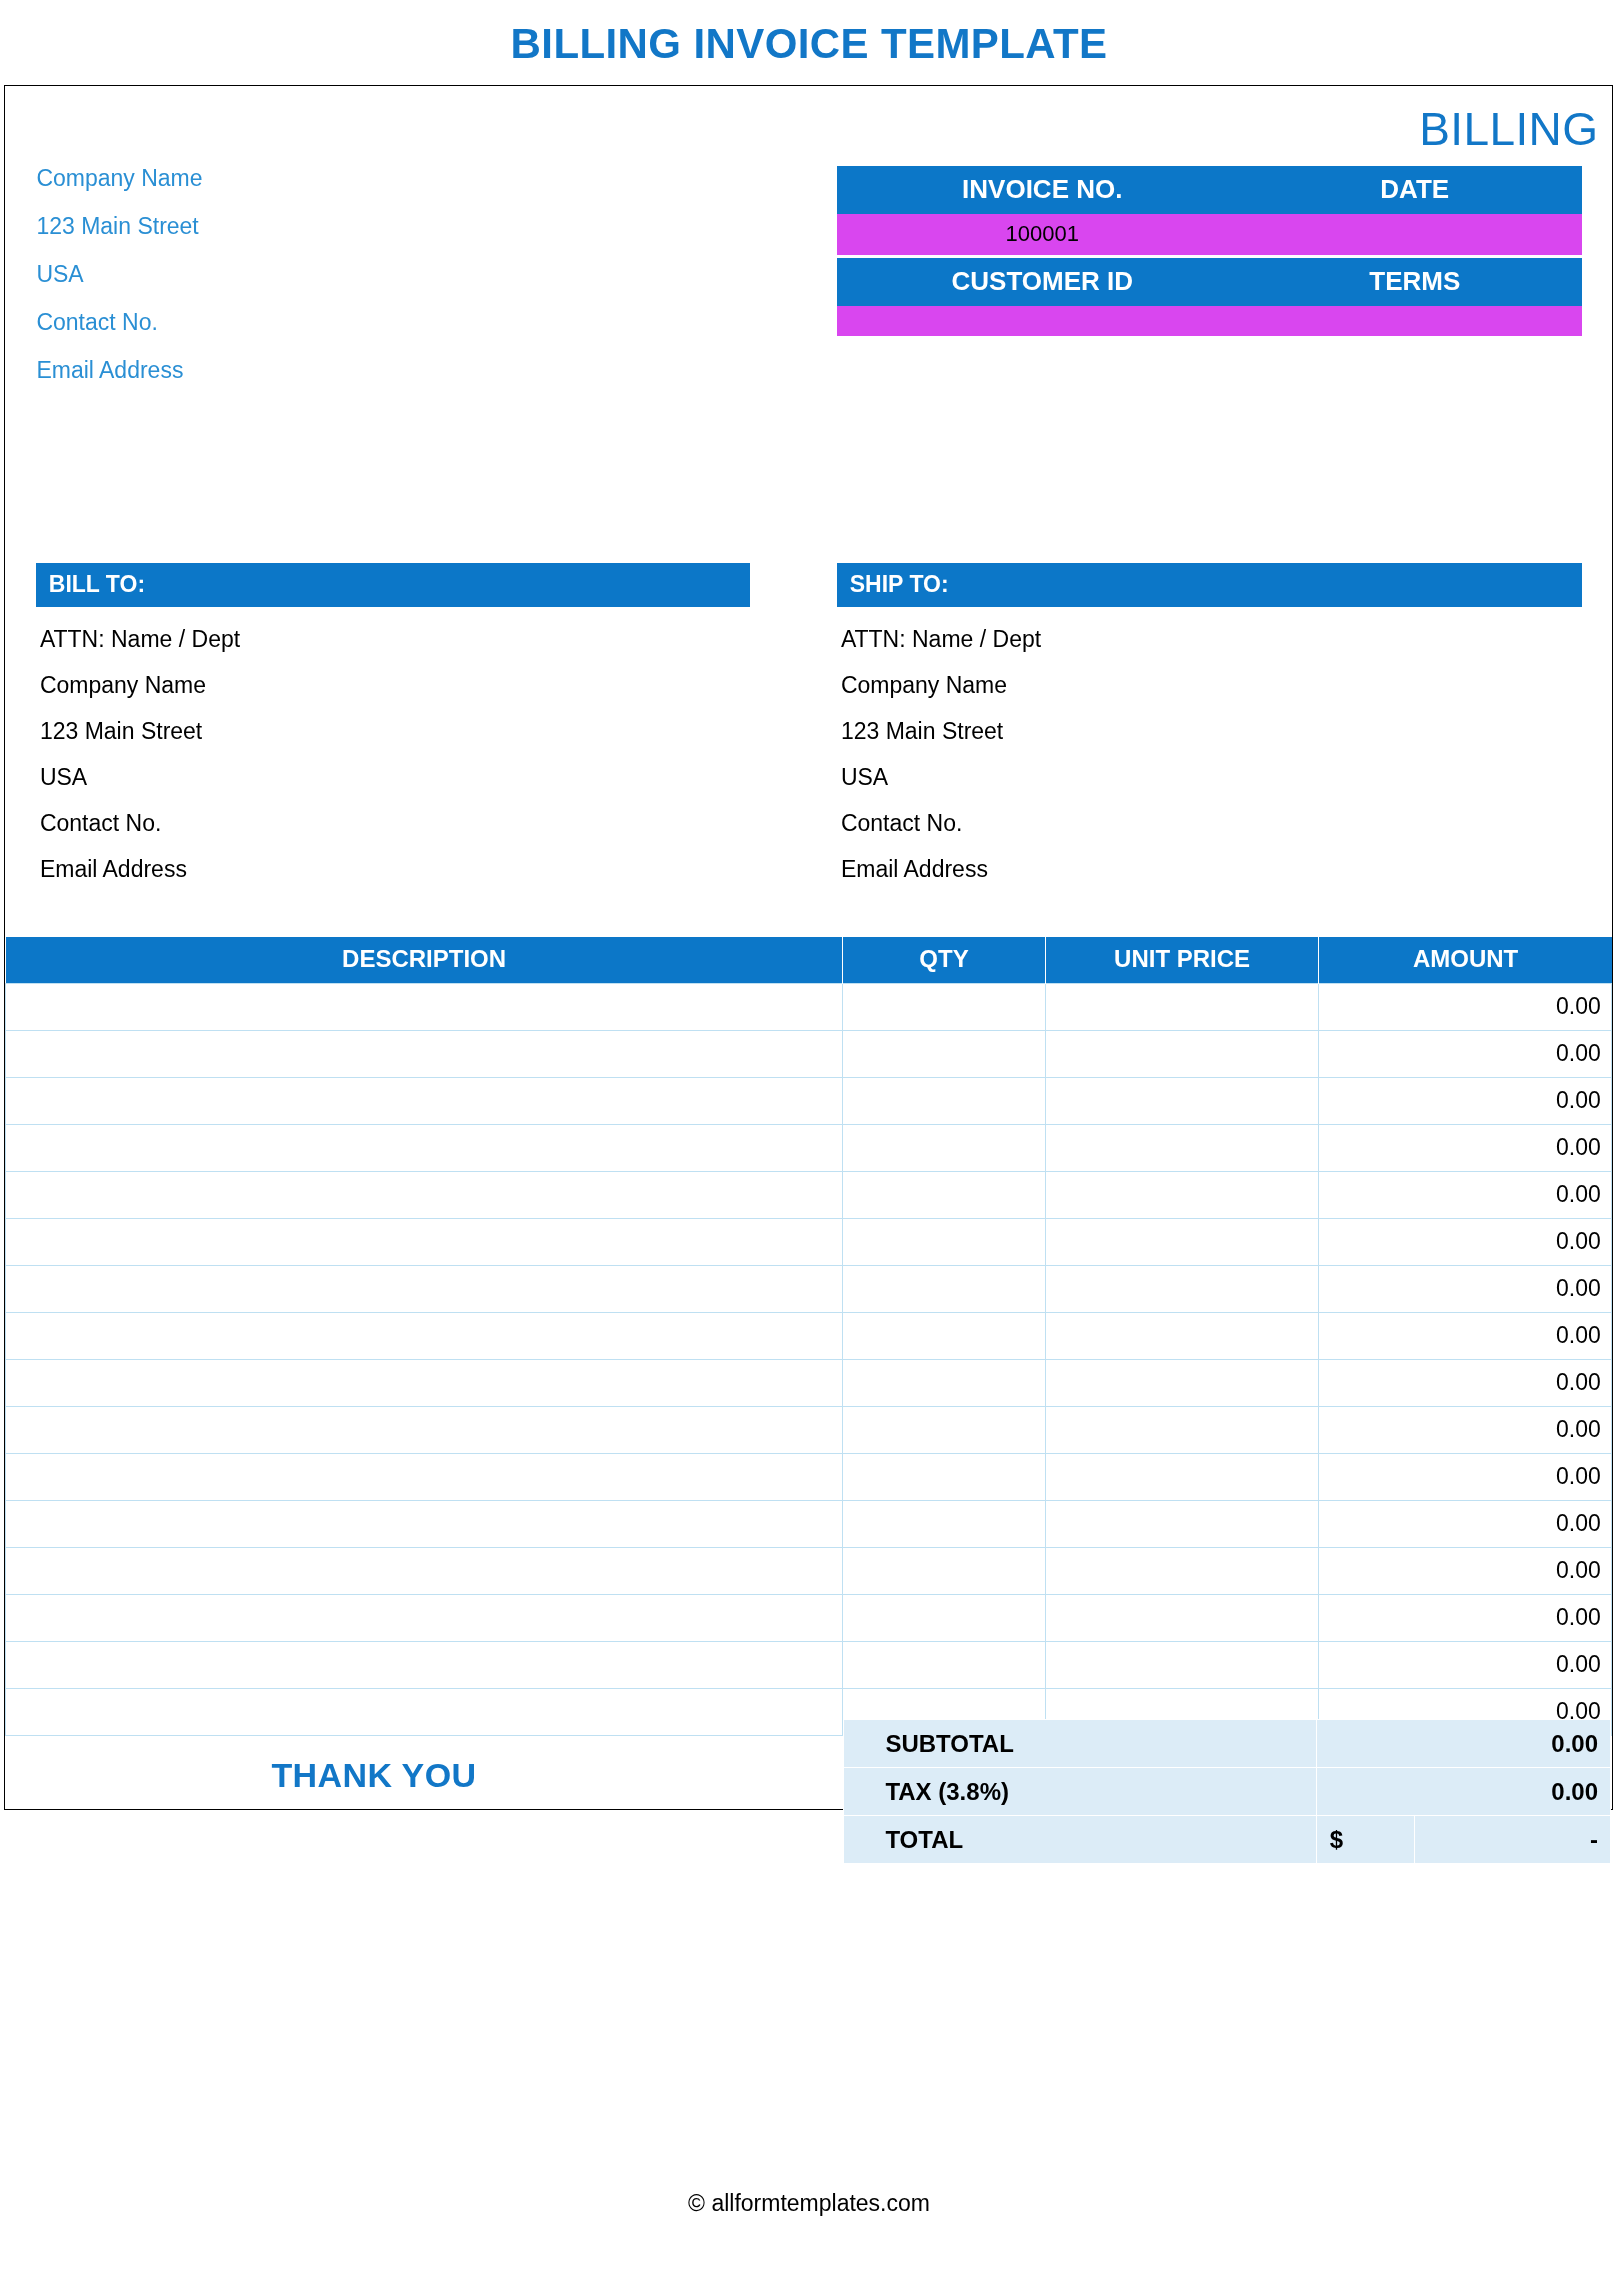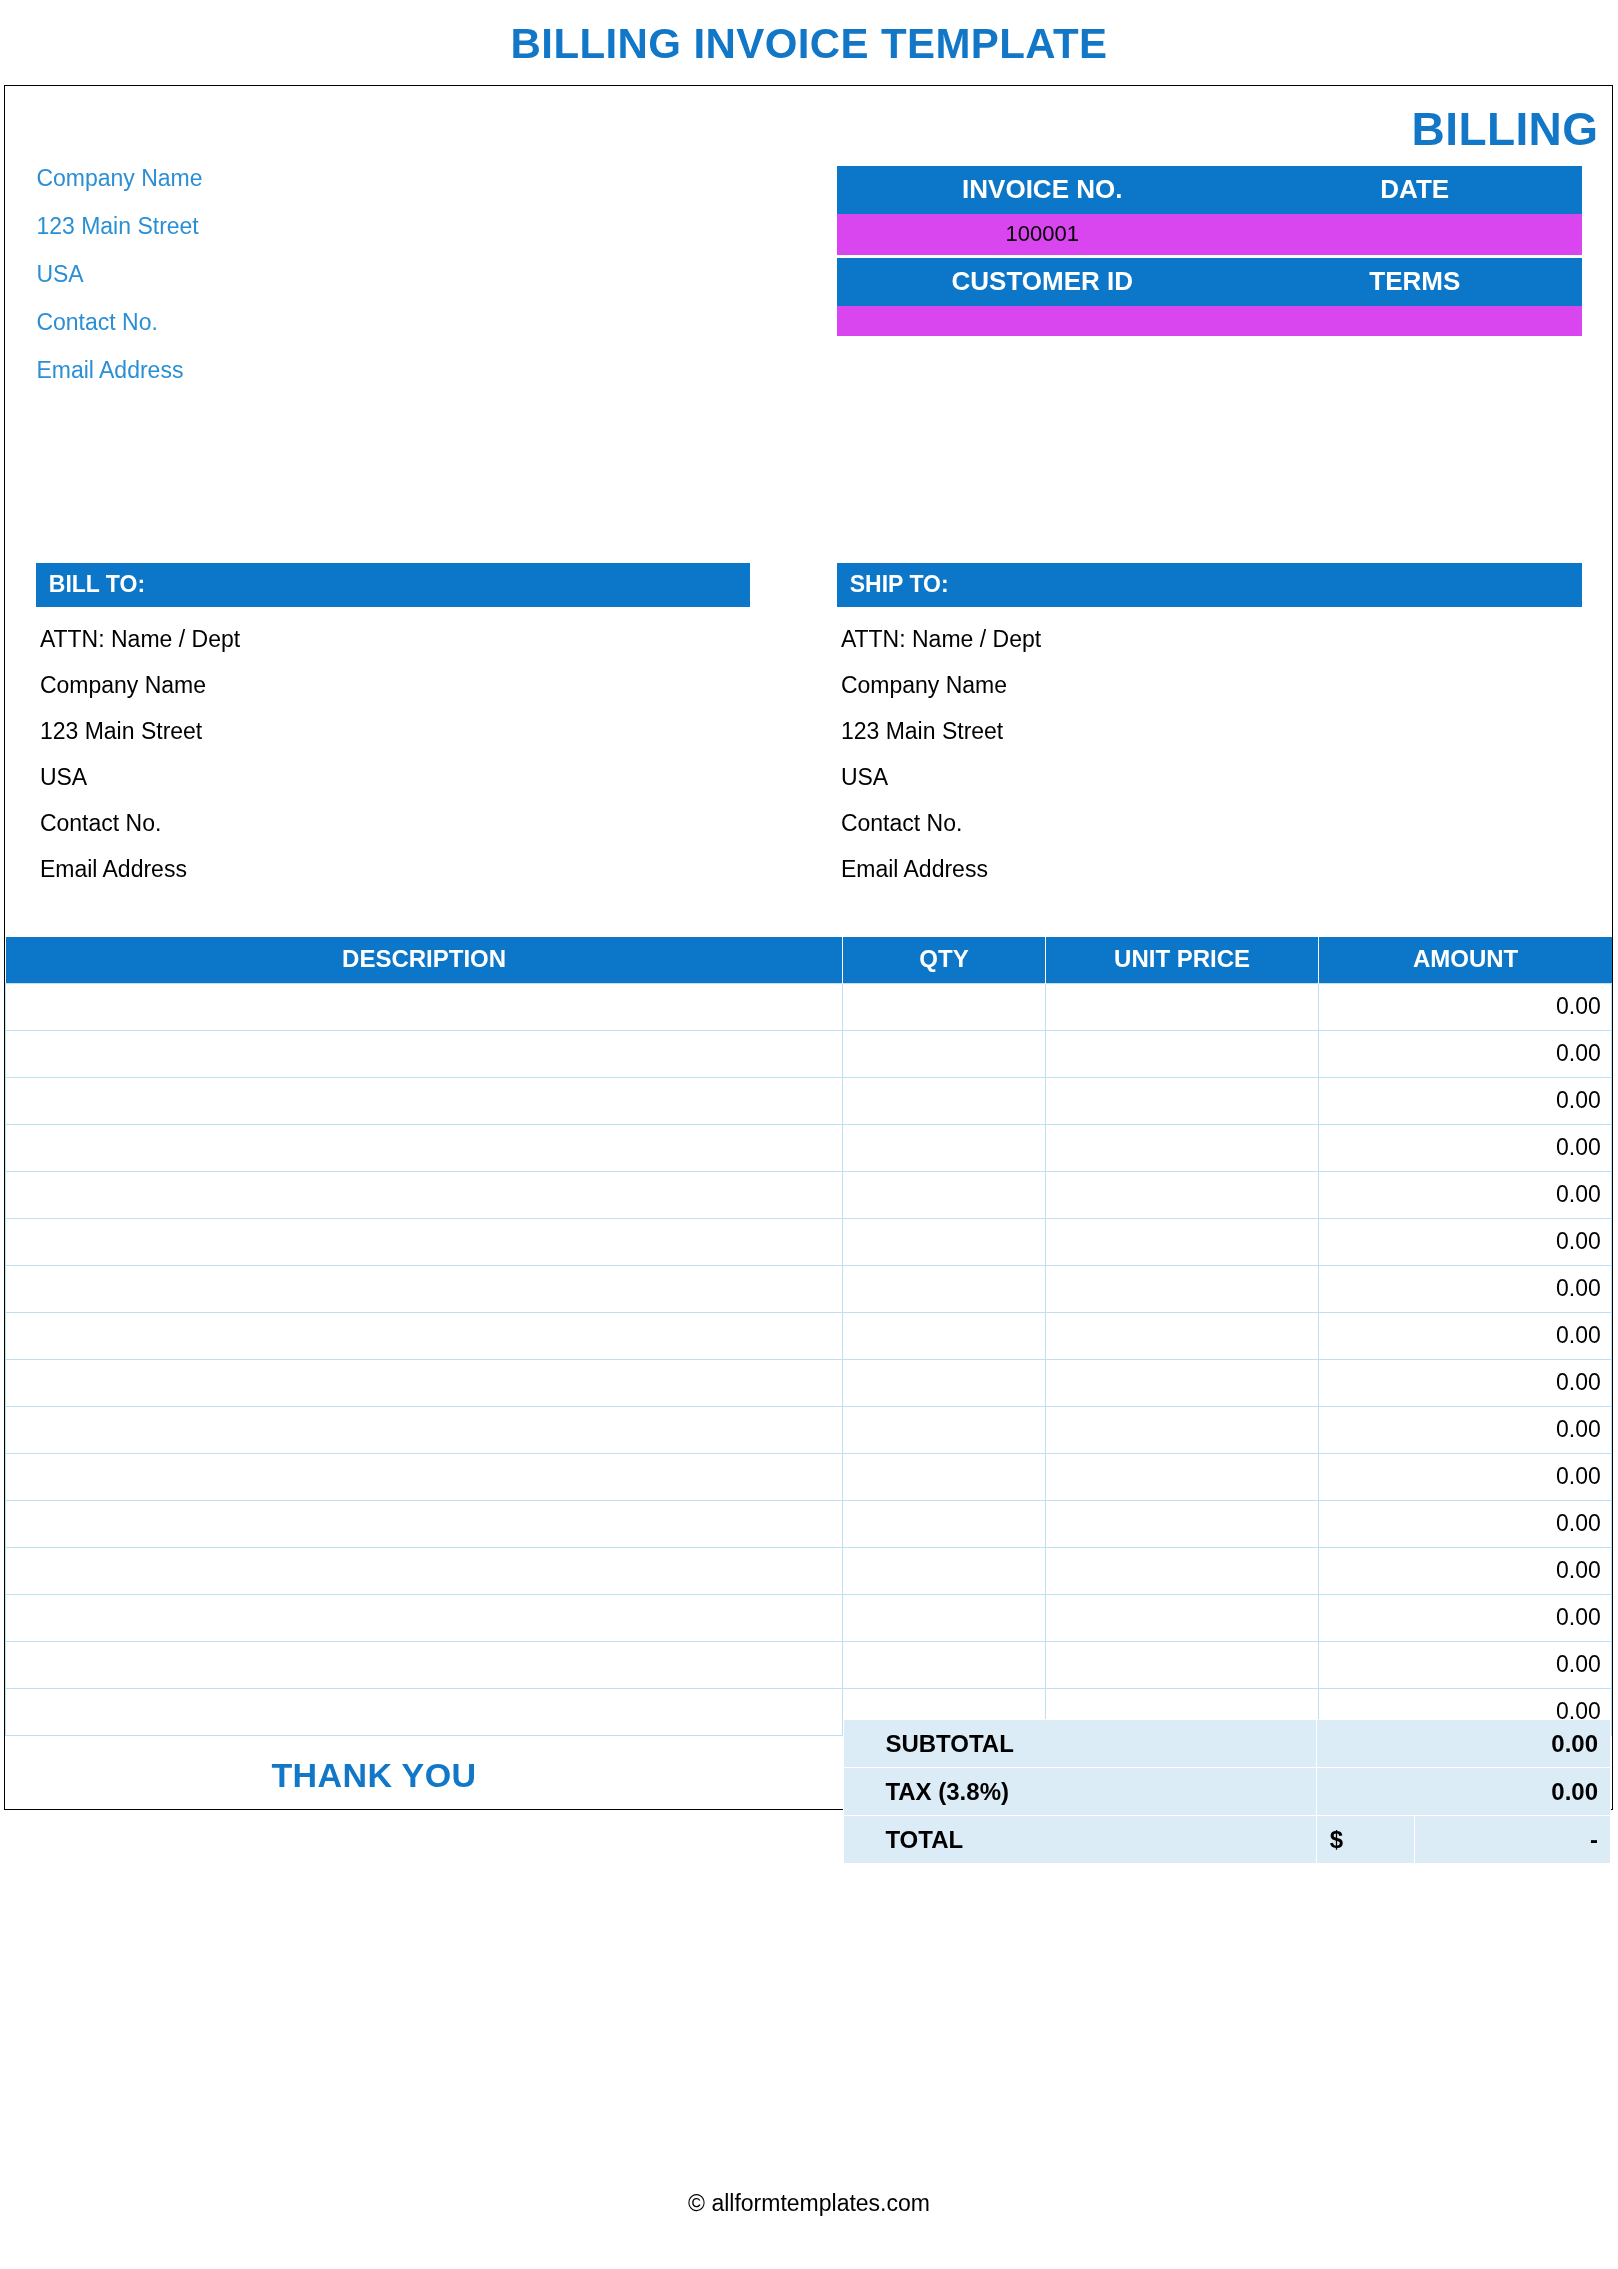--- a/index.html
+++ b/index.html
@@ -44,21 +44,21 @@
     position: relative;
     width: 100%;
     height: 100%;
   }
   .billing-word {
     position: absolute;
     right: 14px;
     top: 16px;
     color: #1277c7;
     font-size: 46px;
-    font-weight: bold;
+    font-weight: normal;
     letter-spacing: 0.4px;
   }
   
   .company-block {
     position: absolute;
     left: 31px;
     top: 68px;
     color: #2a8fd4;
     font-size: 23px;
     line-height: 48px;

